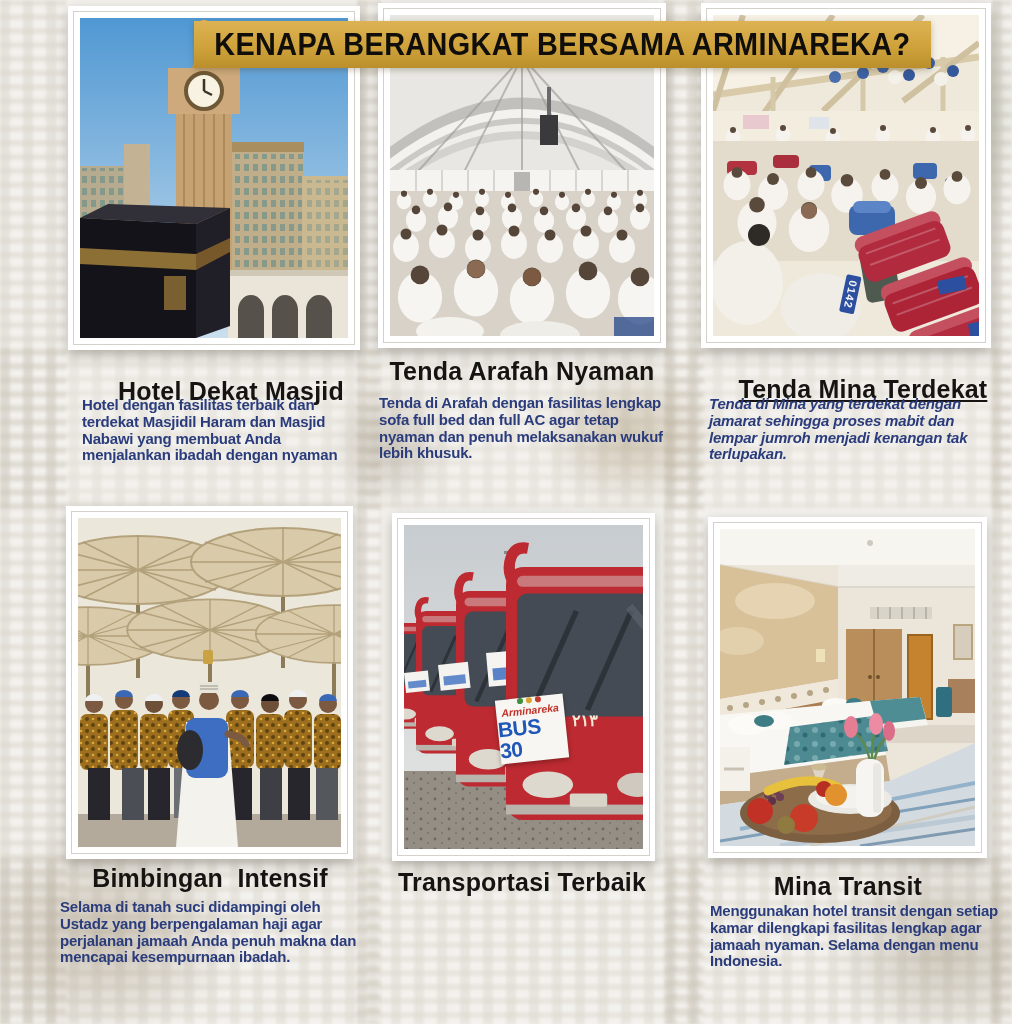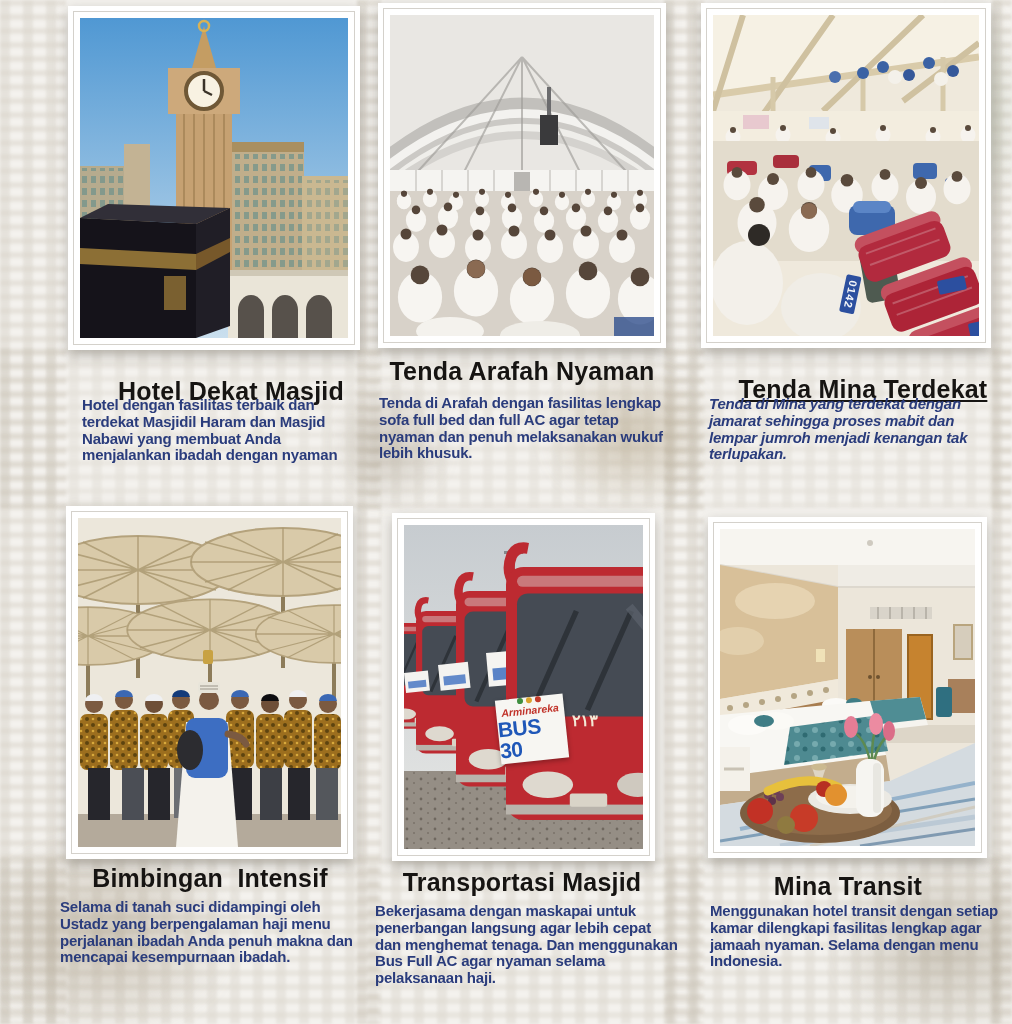--- a/index.html
+++ b/index.html
@@ -621,32 +621,34 @@
           <ellipse cx="131" cy="198" rx="7" ry="11" fill="#e57d95"></ellipse>
           <ellipse cx="156" cy="195" rx="7" ry="11" fill="#ec8ba1"></ellipse>
           <ellipse cx="169" cy="202" rx="6" ry="10" fill="#db6d88"></ellipse>
           <rect x="136" y="230" width="28" height="58" rx="12" fill="#f6f5f1"></rect>
           <rect x="153" y="234" width="8" height="50" rx="4" fill="#e3e1da" opacity=".7"></rect>
         </g>
       </svg>
     </div>
   </figure>
 
+  <header class="banner">
+    <span>KENAPA BERANGKAT BERSAMA ARMINAREKA?</span>
+  </header>
 
   <h2 class="t-title tt1" style="margin:17px;">Hotel Dekat Masjid</h2>
   <p class="t-desc td1" style="margin:0;">Hotel dengan fasilitas terbaik dan terdekat Masjidil Haram dan Masjid Nabawi yang membuat Anda menjalankan ibadah dengan nyaman</p>
 
   <h2 class="t-title tt2" style="margin:0;text-align:center;">Tenda Arafah Nyaman</h2>
   <p class="t-desc td2" style="margin:0;">Tenda di Arafah dengan fasilitas lengkap sofa full bed dan full AC agar tetap nyaman dan penuh melaksanakan wukuf lebih khusuk.</p>
 
   <h2 class="t-title tt3" style="margin:16px;text-decoration:underline;">Tenda Mina Terdekat</h2>
   <p class="t-desc td3" style="margin:0;">Tenda di Mina yang terdekat dengan jamarat sehingga proses mabit dan lempar jumroh menjadi kenangan tak terlupakan.</p>
 
   <h2 class="t-title tt4" style="margin:0;">Bimbingan  Intensif</h2>
-  <p class="t-desc td4" style="margin:0;">Selama di tanah suci didampingi oleh Ustadz yang berpengalaman haji menu perjalanan ibadah Anda penuh makna dan mencapai kesempurnaan ibadah.</p>
-
-  <h2 class="t-title tt5" style="margin:0;">Transportasi Masjid</h2>
-  <p class="t-desc td5" style="margin:0;">Bekerjasama dengan maskapai untuk penerbangan langsung agar lebih cepat dan menghemat tenaga. Dan menggunakan Bus Full AC agar nyaman selama pelaksanaan haji.</p>
+  <p class="t-desc td4" style="margin:0;">Selama di tanah suci didampingi oleh Ustadz yang berpengalaman haji agar perjalanan jamaah Anda penuh makna dan mencapai kesempurnaan ibadah.</p>
+
+  <h2 class="t-title tt5" style="margin:0;">Transportasi Terbaik</h2>
 
   <h2 class="t-title tt6" style="margin:0;">Mina Transit</h2>
   <p class="t-desc td6" style="margin:0;">Menggunakan hotel transit dengan setiap kamar dilengkapi fasilitas lengkap agar jamaah nyaman. Selama dengan menu Indonesia.</p>
 
 </div>
 
 </body></html>

